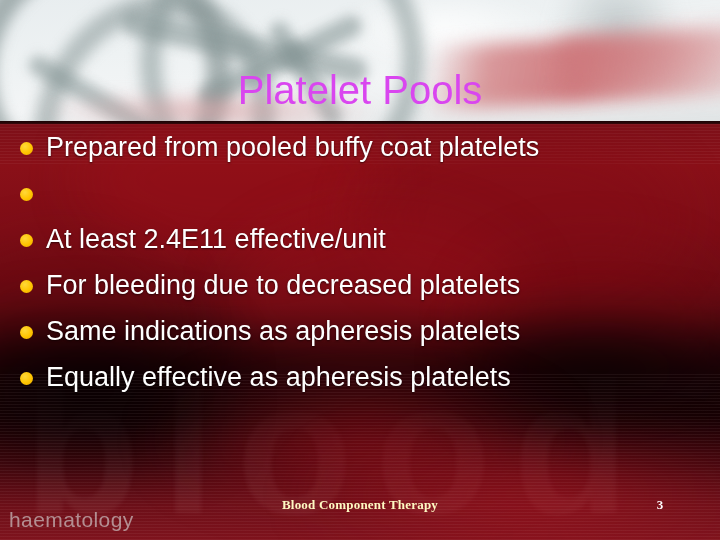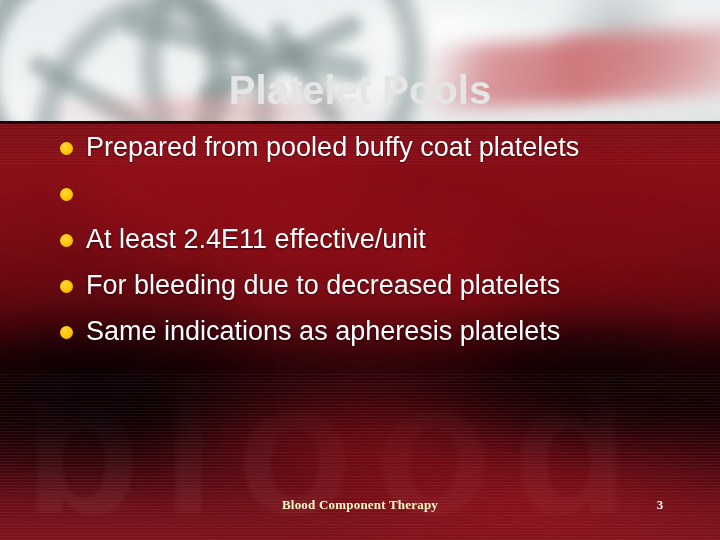--- a/index.html
+++ b/index.html
@@ -104,22 +104,22 @@
     filter: blur(8px);
   }
 
   #slide-title {
     position: absolute;
     left: 0; top: 41px;
     width: 720px;
     text-align: center;
     font-family: "Liberation Sans", sans-serif;
     font-size: 40px;
-    font-weight: 700;
-    color: #e5e5e5;
+    font-weight: 400;
+    color: #d946ef;
     letter-spacing: 0px;
     line-height: 44px;
     white-space: nowrap;
   }
 
   
   #band-edge {
     position: absolute;
     left: 0; top: 121px;
     width: 720px; height: 4px;
@@ -240,21 +240,21 @@
     padding: 0;
     margin: 0;
     list-style: none;
     z-index: 6;
   }
   .bullet-row {
     position: relative;
     height: 46px;
     display: flex;
     align-items: center;
-    padding-left: 60px;
+    padding-left: 20px;
   }
   .bullet-dot {
     flex: 0 0 auto;
     width: 13px;
     height: 13px;
     border-radius: 50%;
     background: radial-gradient(circle at 38% 34%, #ffd83a 0%, #ffc400 55%, #e8a900 100%);
     margin-right: 13px;
     margin-top: 2px;
   }
@@ -356,20 +356,25 @@
       <span class="bullet-text">At least 2.4E11 effective/unit</span>
     </li>
     <li class="bullet-row">
       <span class="bullet-dot"></span>
       <span class="bullet-text">For bleeding due to decreased platelets</span>
     </li>
     <li class="bullet-row">
       <span class="bullet-dot"></span>
       <span class="bullet-text">Same indications as apheresis platelets</span>
     </li>
+    <li class="bullet-row">
+      <span class="bullet-dot"></span>
+      <span class="bullet-text">Equally effective as apheresis platelets</span>
+    </li>
   </ul>
 
   <div id="footer-title">Blood Component Therapy</div>
 
   <div id="slide-number">3</div>
 
+  <div id="watermark">haematology</div>
 
 </div>
 
 </body></html>

